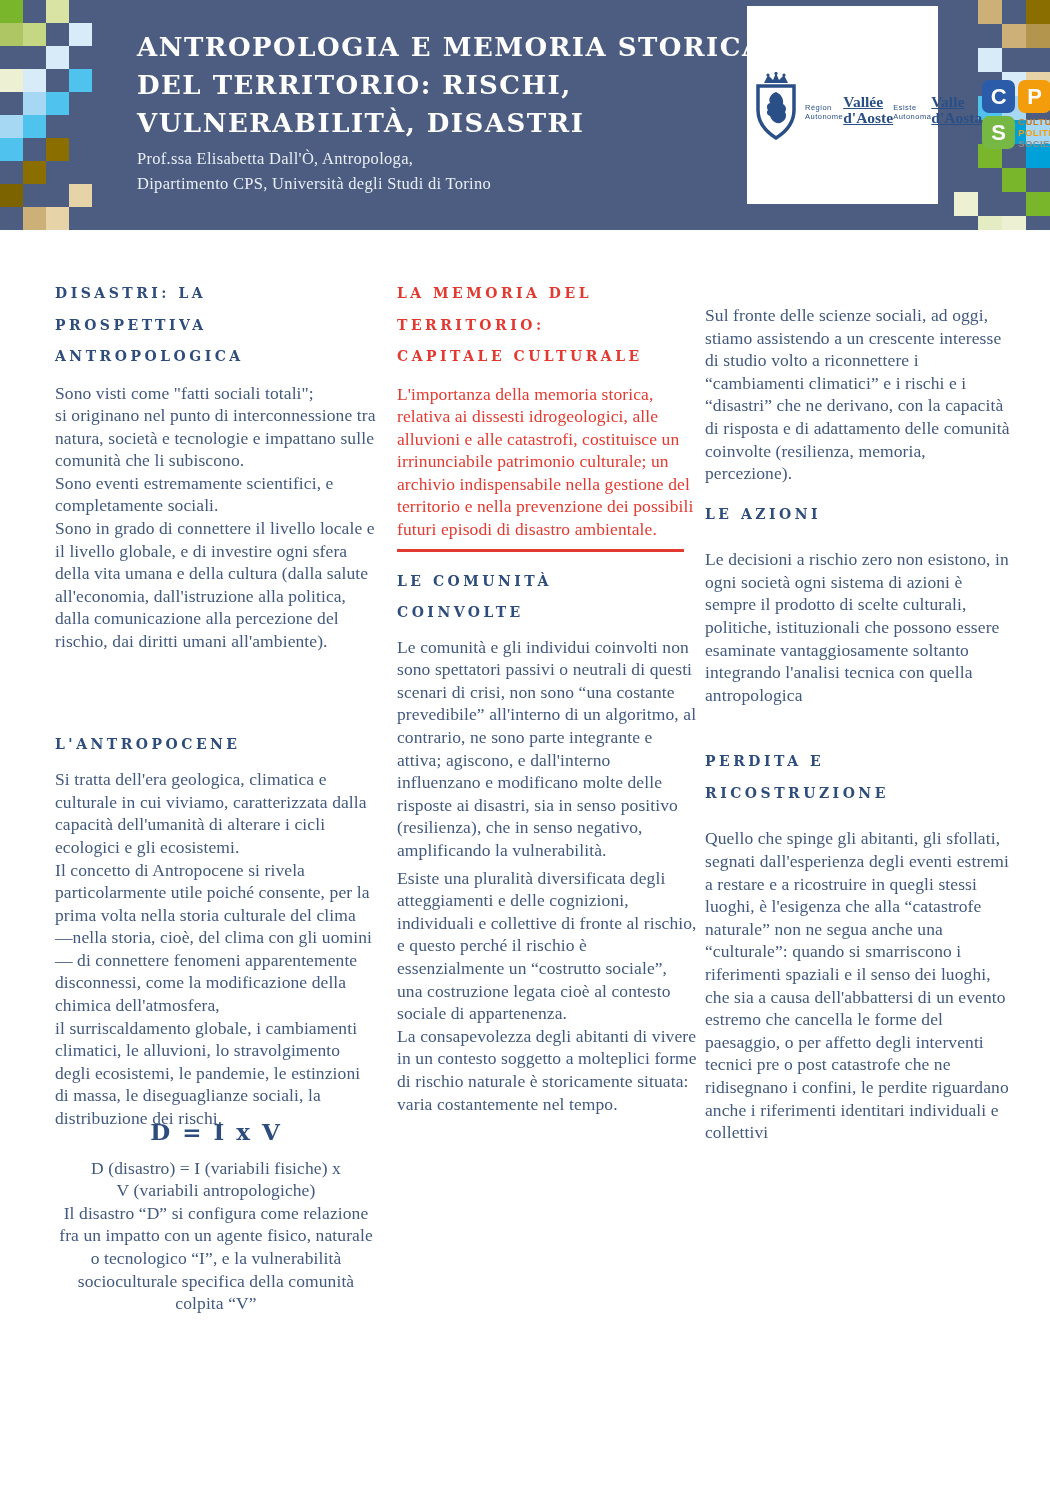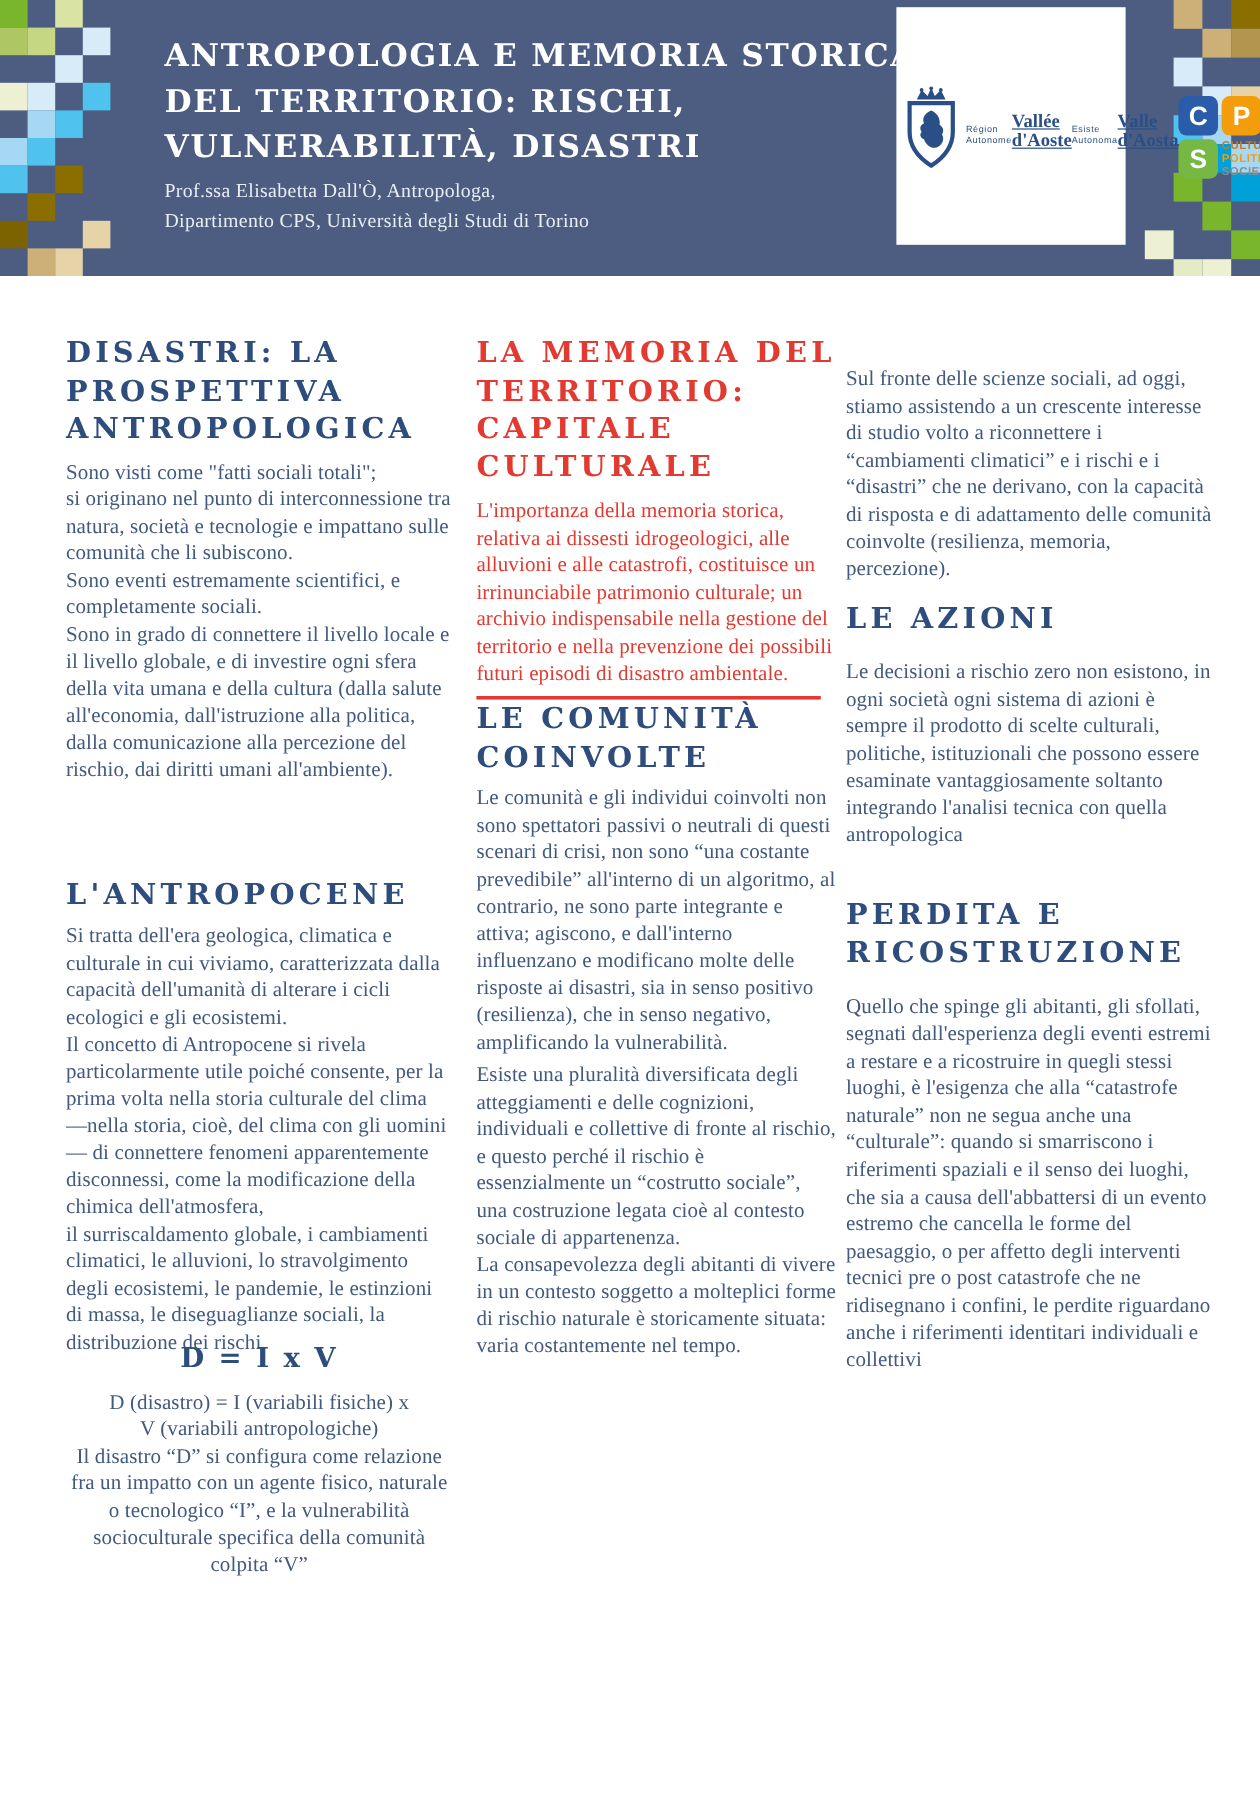--- a/index.html
+++ b/index.html
@@ -62,21 +62,21 @@
     padding:48px 0 0 55px;
     box-sizing:border-box;
   }
   .col{width:100%;}
   .col[data-col="1"]{margin-left:20px;}
   .col[data-col="2"]{margin-left:28px;}
 
   .blk{margin:0;}
   .heading{
     font-family:"DejaVu Serif",serif;font-weight:bold;
-    font-size:24px;line-height:31.5px;letter-spacing:3.5px;
+    font-size:14px;line-height:31.5px;letter-spacing:3.5px;
     color:#2e4d7d;white-space:pre-line;
   }
   .body{
     font-size:17.5px;line-height:22.6px;letter-spacing:.1px;
     color:#42597e;white-space:pre-line;
   }
   .red{color:#e23a30;}
   .rule{width:287px;height:0;border:0;border-top:3px solid #e23a30;}
   .formula-title{
     font-family:"DejaVu Serif",serif;font-weight:bold;
@@ -187,21 +187,21 @@
         <div class="blk body body-center" style="margin-top: 12px;">D (disastro) = I (variabili fisiche) x
 V (variabili antropologiche)
 Il disastro “D” si configura come relazione fra un impatto con un agente fisico, naturale o tecnologico “I”, e la vulnerabilità socioculturale specifica della comunità colpita “V”</div>
       </section>
     <section class="col" data-col="1">
         <h2 class="blk heading red" style="margin-top: 0px;">LA MEMORIA DEL
 TERRITORIO:
 CAPITALE CULTURALE</h2>
         <div class="blk body red" style="margin-top: 10px;">L'importanza della memoria storica, relativa ai dissesti idrogeologici, alle alluvioni e alle catastrofi, costituisce un irrinunciabile  patrimonio culturale; un archivio indispensabile nella gestione del territorio e nella prevenzione dei possibili futuri episodi di disastro ambientale.</div>
         <div class="blk rule" style="margin-top: 8px;"></div>
-        <h2 class="blk heading" style="">LE COMUNITÀ
+        <h2 class="blk heading" style="margin-top: 14px;">LE COMUNITÀ
 COINVOLTE</h2>
         <div class="blk body" style="margin-top: 7px;">Le comunità e gli individui coinvolti non sono spettatori passivi o neutrali di questi scenari di crisi, non sono “una costante prevedibile” all'interno di un algoritmo, al contrario, ne sono parte integrante e attiva; agiscono, e dall'interno influenzano e modificano molte delle risposte ai disastri, sia in senso positivo (resilienza), che in senso negativo, amplificando la vulnerabilità.</div>
         <div class="blk body" style="margin-top: 5px;">Esiste una pluralità diversificata degli atteggiamenti e delle cognizioni, individuali e collettive di fronte al rischio, e questo perché il rischio è essenzialmente un “costrutto sociale”, una costruzione legata cioè al contesto sociale di appartenenza.
 La consapevolezza degli abitanti di vivere in un contesto soggetto a molteplici forme di rischio naturale è storicamente situata: varia costantemente nel tempo.</div>
       </section>
     <section class="col" data-col="2">
         <div class="blk body" style="margin-top: 26px;">Sul fronte delle scienze sociali, ad oggi, stiamo assistendo a un crescente interesse di studio volto a riconnettere i “cambiamenti climatici” e i rischi e i “disastri” che ne derivano, con la capacità di risposta e di adattamento delle comunità coinvolte (resilienza, memoria, percezione).</div>
         <h2 class="blk heading" style="margin-top: 14px;">LE AZIONI</h2>
         <div class="blk body" style="margin-top: 18px;">Le decisioni a rischio zero non esistono, in ogni società ogni sistema di azioni è sempre il prodotto di scelte culturali, politiche, istituzionali che possono essere esaminate vantaggiosamente soltanto integrando l'analisi tecnica con quella antropologica</div>
         <h2 class="blk heading" style="margin-top: 40px;">PERDITA E

